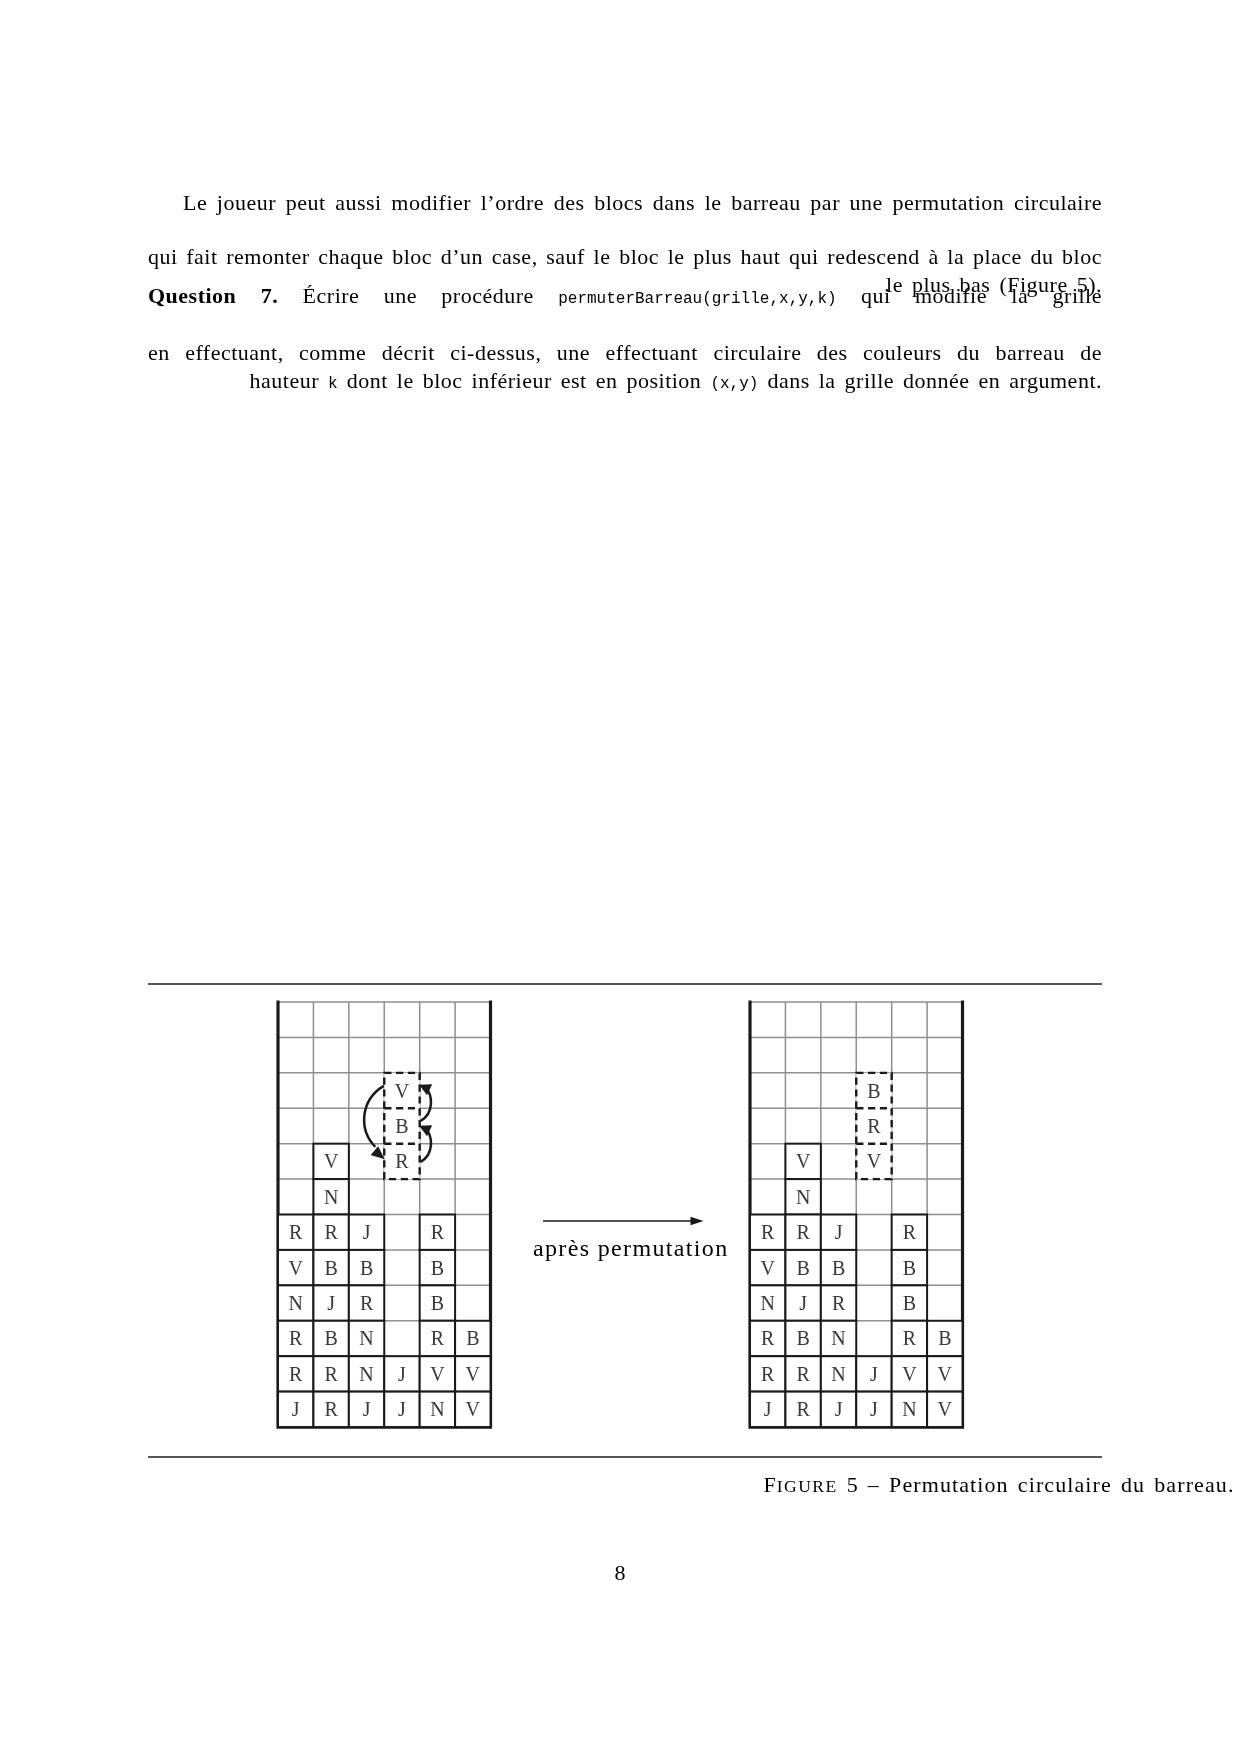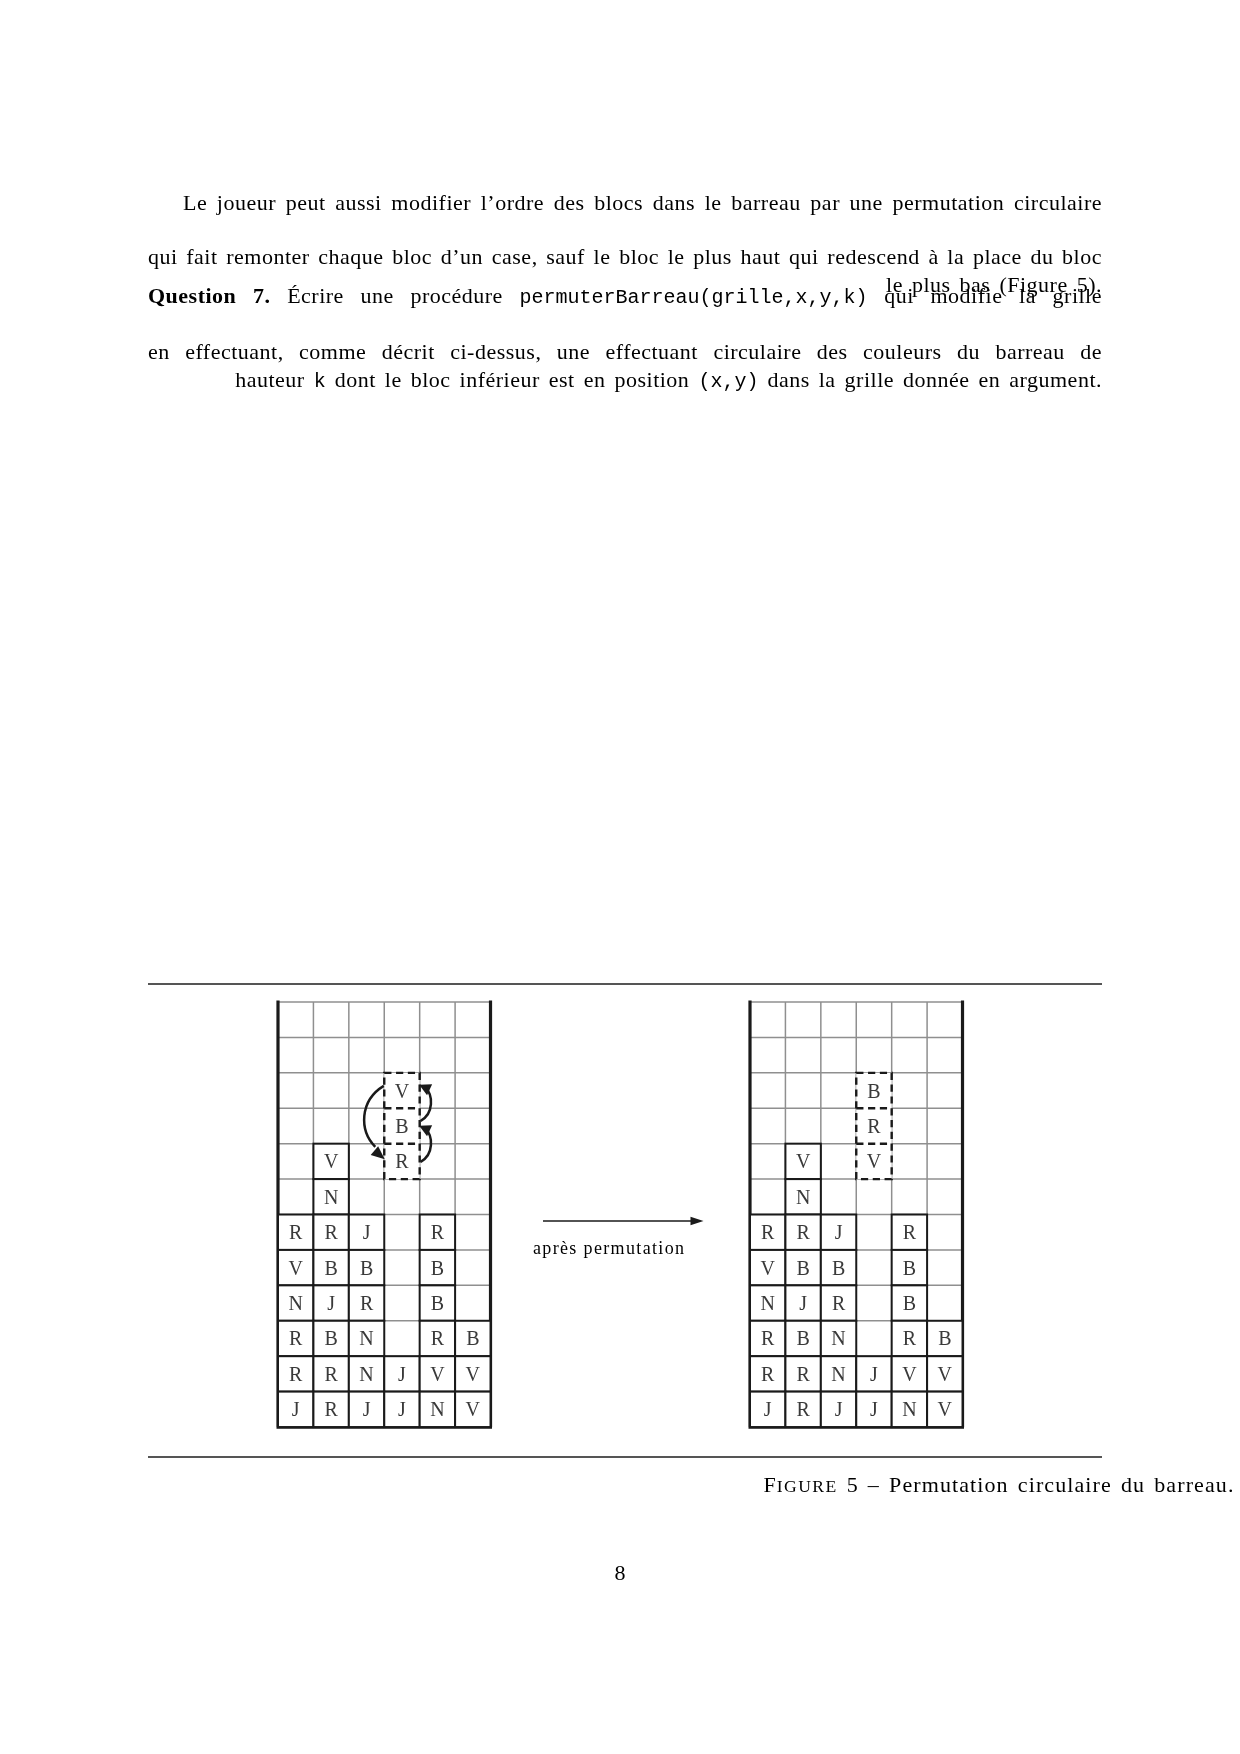--- a/index.html
+++ b/index.html
@@ -3,21 +3,21 @@
 <meta charset="utf-8">
 <title>page 8</title>
 <style>
 html,body{margin:0;padding:0;}
 body{width:1240px;height:1754px;background:#ffffff;position:relative;
      font-family:"Liberation Serif",serif;color:#000;
      transform:translateZ(0);-webkit-font-smoothing:antialiased;}
 .body-text{position:absolute;left:148px;width:954px;font-size:22px;line-height:28.1px;letter-spacing:0.5px;word-spacing:2px;}
 .jl{text-align:justify;text-align-last:justify;margin-top:26px;}
 .ll{text-align:right;word-spacing:3px;}
-.mono{font-family:"Liberation Mono",monospace;font-size:20px;letter-spacing:0;word-spacing:0;}
+.mono{font-family:"Liberation Mono",monospace;font-size:16px;letter-spacing:0;word-spacing:0;}
 .rule{position:absolute;left:148px;width:954px;height:2.2px;background:#555555;}
 </style>
 </head>
 <body>
 
 <div class="body-text" style="top:163px;">
 <div class="jl"><span style="display:inline-block;width:35px;"></span>Le joueur peut aussi modifier l’ordre des blocs dans le barreau par une permutation circulaire</div>
 <div class="jl">qui fait remonter chaque bloc d’un case, sauf le bloc le plus haut qui redescend à la place du bloc</div>
 <div class="ll">le plus bas (Figure&nbsp;5).</div>
 </div>
@@ -244,19 +244,19 @@
         <text x="126.97" y="169.39">V</text>
       </g>
     </svg>
   </div>
 
 <svg style="position:absolute;left:540px;top:1210px;" width="170" height="22" viewBox="0 0 170 22">
 <line x1="3" y1="11" x2="152" y2="11" stroke="#1a1a1a" stroke-width="1.5"></line>
 <path d="M 163.5 11 l -13 -4.2 l 0 8.4 z" fill="#1a1a1a"></path>
 </svg>
 
-<div style="position:absolute;left:533px;top:1237px;white-space:nowrap;font-size:18px;line-height:22px;letter-spacing:1.35px;">après permutation</div>
+<div style="position:absolute;left:533px;top:1237px;white-space:nowrap;font-size:24px;line-height:22px;letter-spacing:1.35px;">après permutation</div>
 
 <div style="position:absolute;left:1.5px;top:1471.5px;width:1233px;text-align:right;font-size:22px;letter-spacing:1.1px;word-spacing:2.5px;">
 <span>F<span style="font-size:17.6px;letter-spacing:1.4px;">IGURE</span> 5 – Permutation circulaire du barreau.</span>
 </div>
 
 <div style="position:absolute;left:0;top:1560px;width:1240px;text-align:center;font-size:22px;line-height:26px;">8</div>
 
 </body></html>

